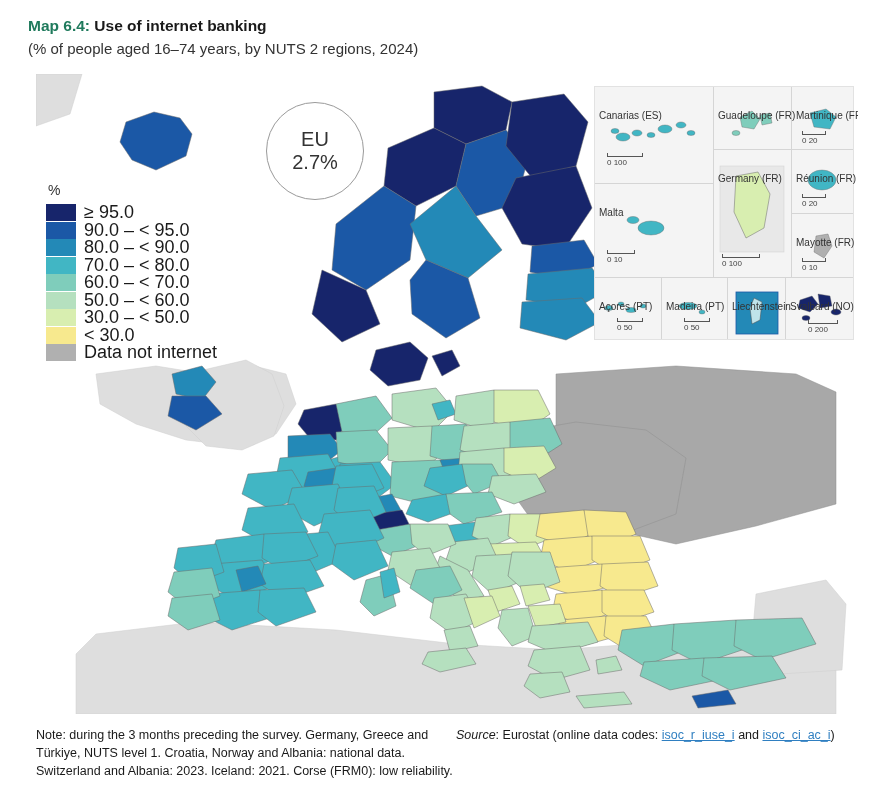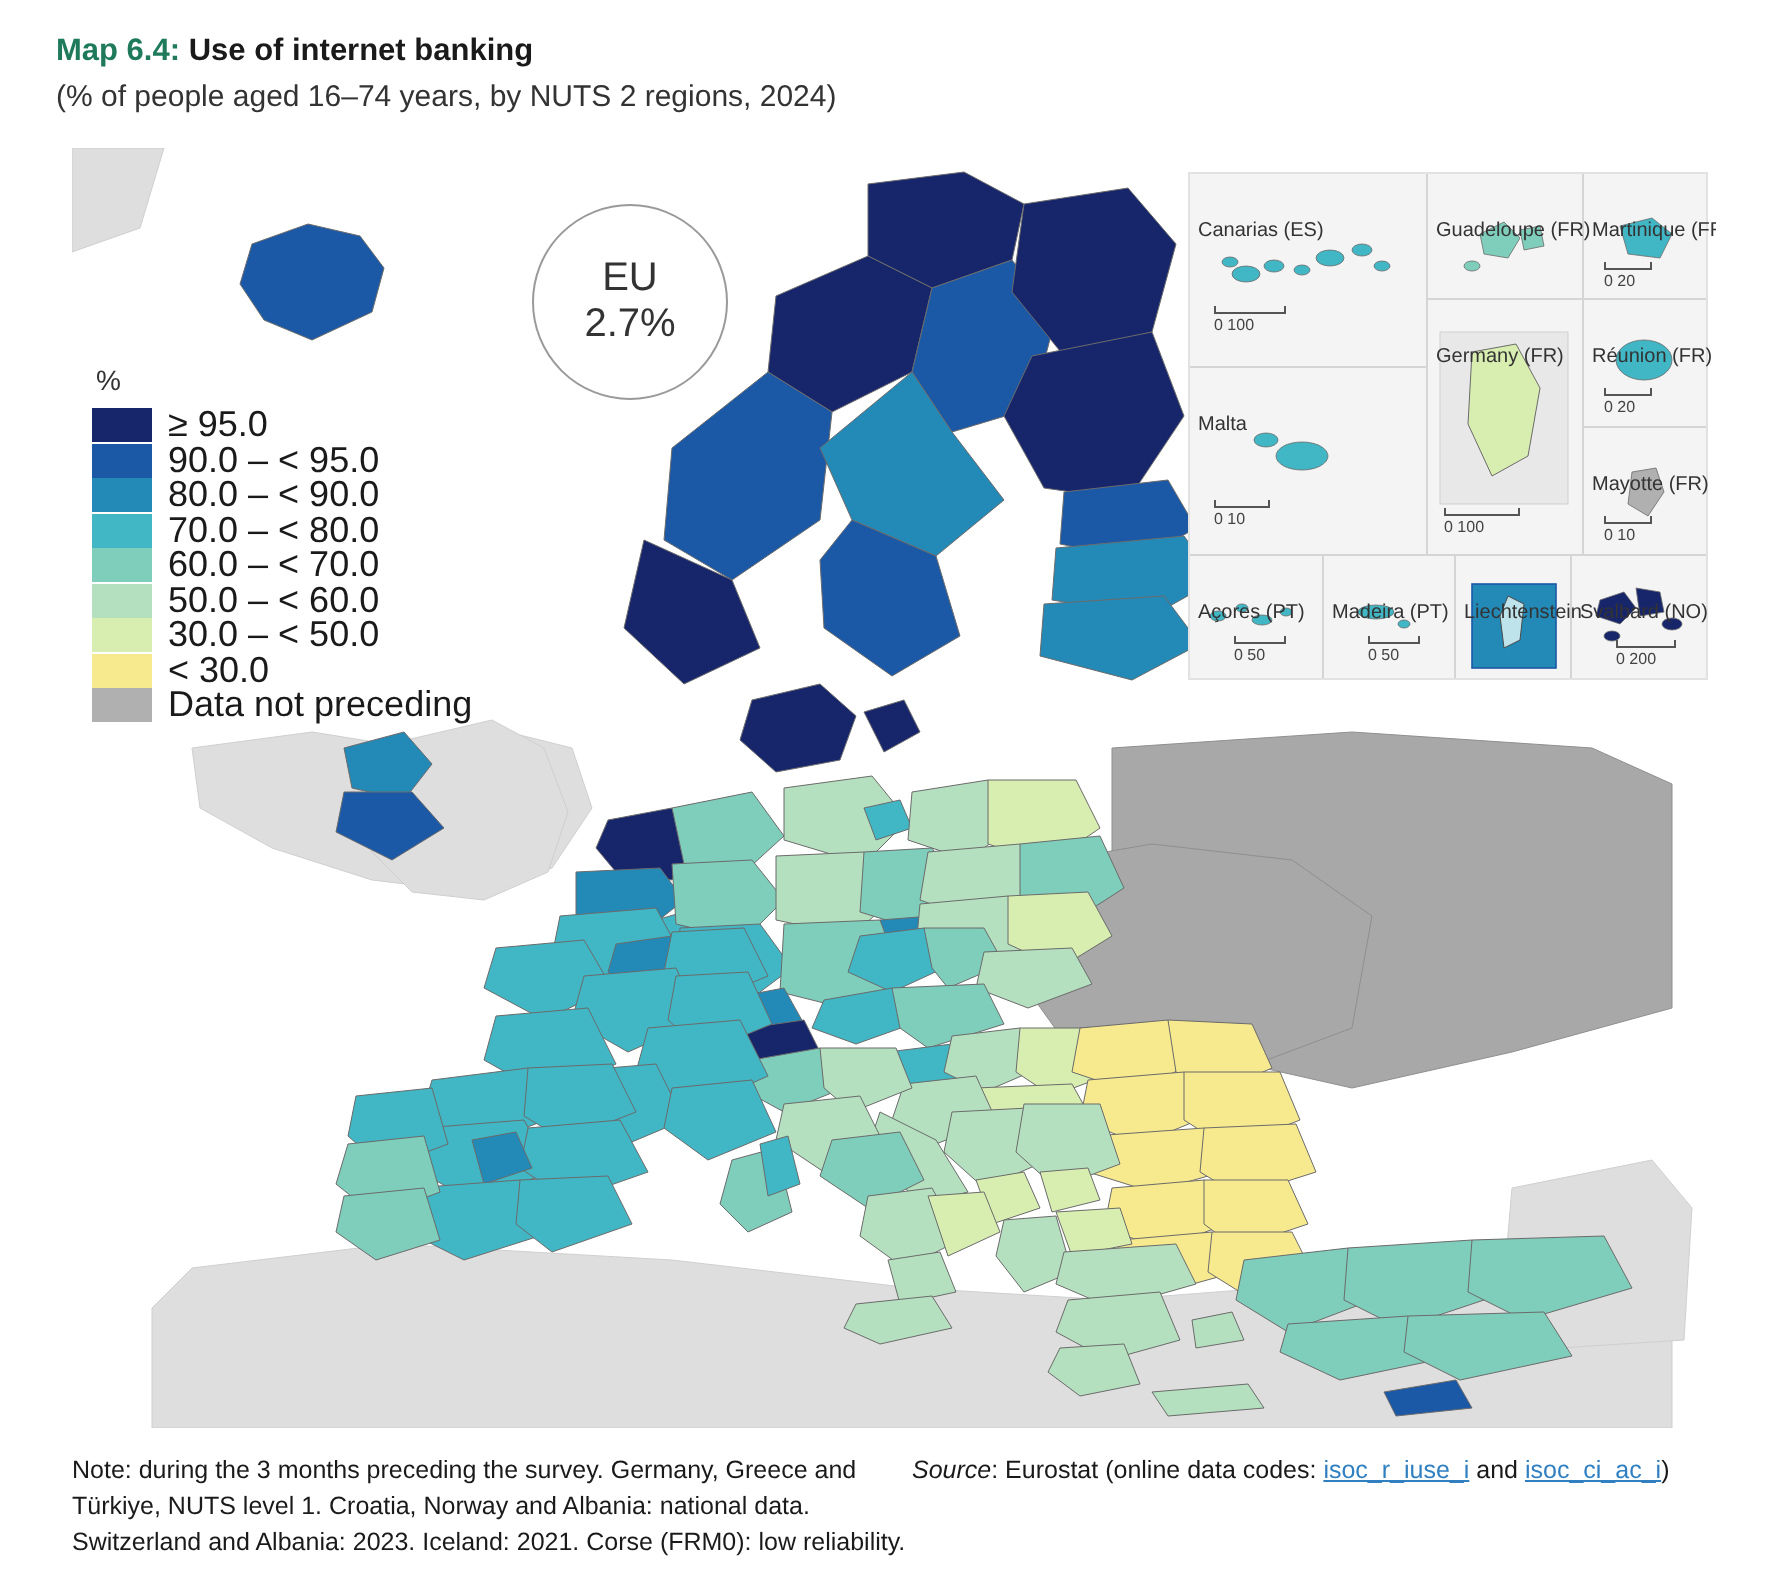--- a/index.html
+++ b/index.html
@@ -411,21 +411,21 @@
       <div class="legend-row">
         <span class="legend-swatch" style="background:#d8eeb0"></span>
         <span class="legend-label">30.0 – &lt; 50.0</span>
       </div>
       <div class="legend-row">
         <span class="legend-swatch" style="background:#f7e98e"></span>
         <span class="legend-label">&lt; 30.0</span>
       </div>
       <div class="legend-row">
         <span class="legend-swatch" style="background:#b0b0b0"></span>
-        <span class="legend-label">Data not preceding</span>
+        <span class="legend-label">Data not internet</span>
       </div>
     </div>
 
     <div class="insets">
 
       <div class="inset-divider" style="left:0;top:96px;width:118px;height:1px;"></div>
       <div class="inset-divider" style="left:118px;top:0;width:1px;height:190px;"></div>
       <div class="inset-divider" style="left:118px;top:62px;width:140px;height:1px;"></div>
       <div class="inset-divider" style="left:196px;top:0;width:1px;height:190px;"></div>
       <div class="inset-divider" style="left:196px;top:126px;width:62px;height:1px;"></div>

